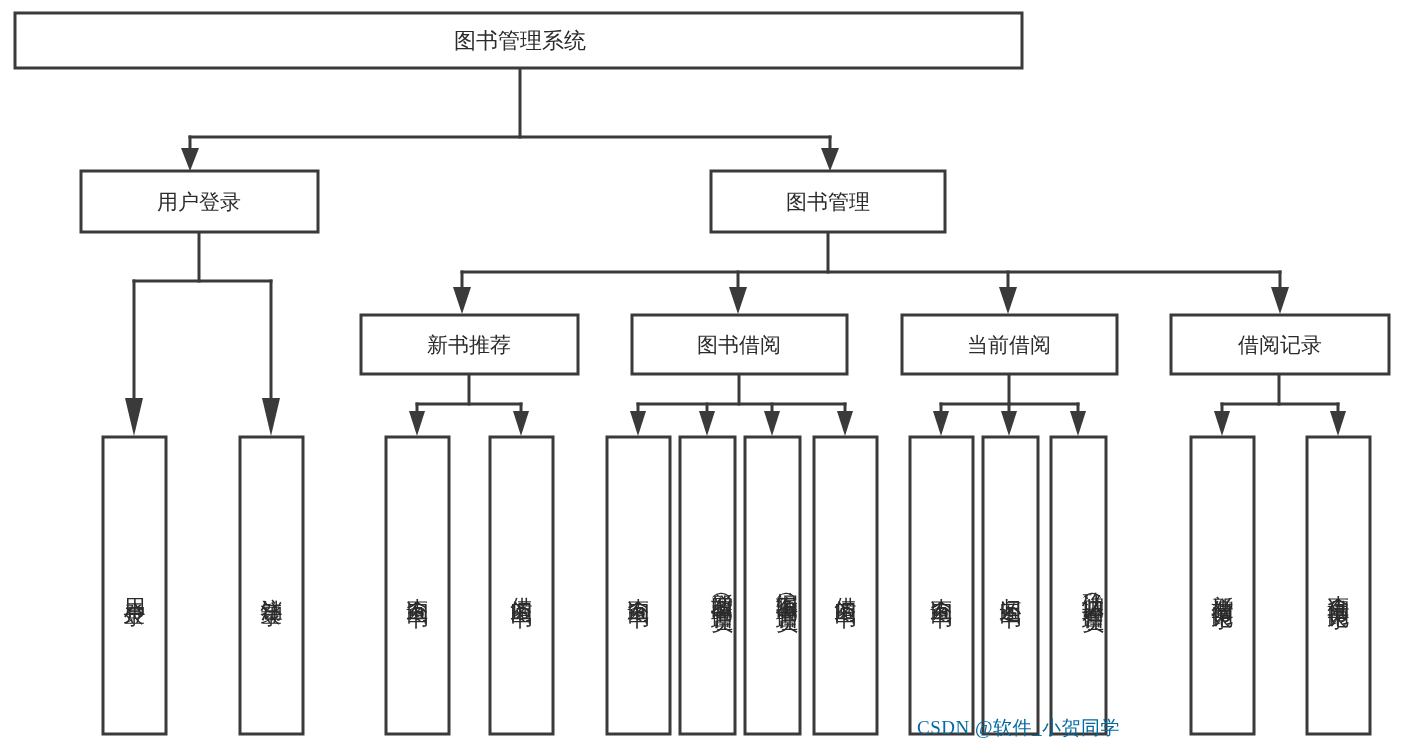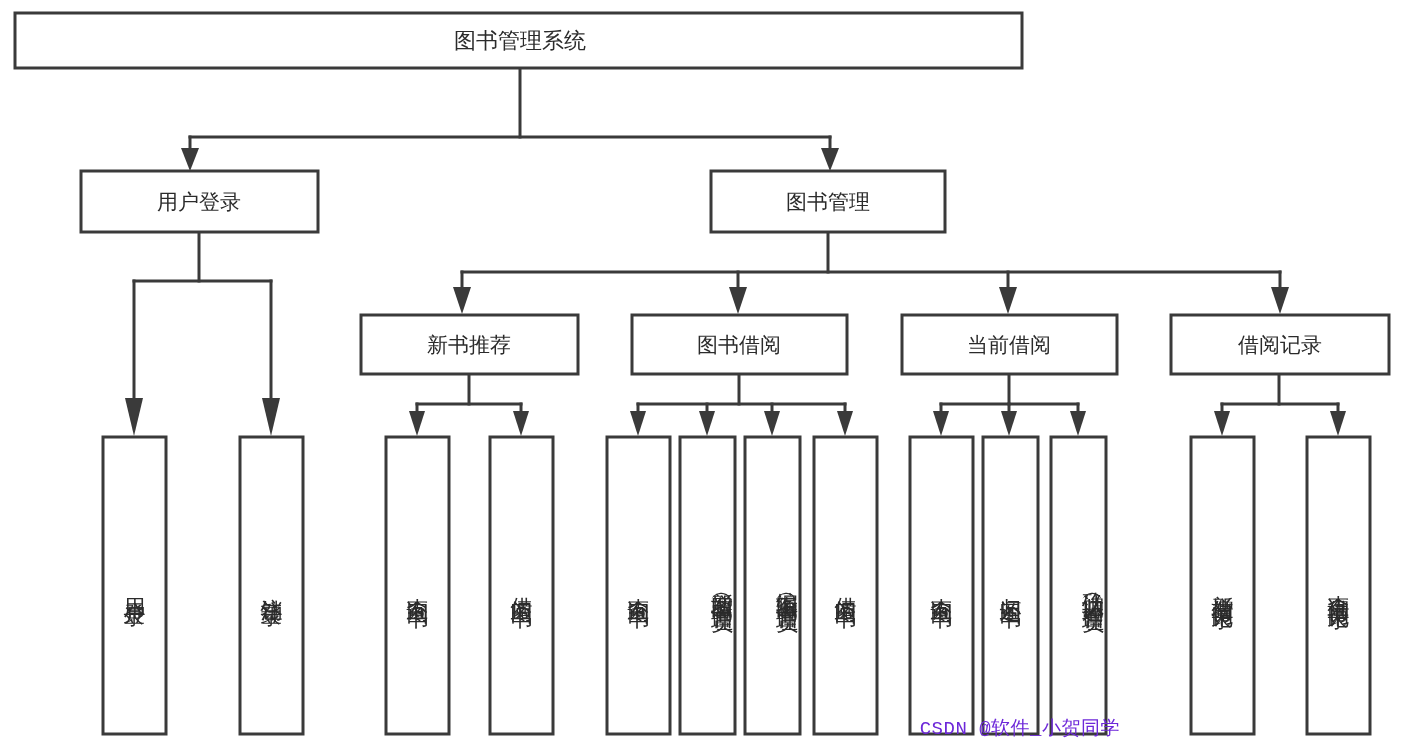--- a/index.html
+++ b/index.html
@@ -66,23 +66,23 @@
     letter-spacing: 3px;
     color: #2b2b2b;
     white-space: nowrap;
     text-align: center;
     pointer-events: none;
   }
   .watermark {
     position: absolute;
     right: 8px;
     bottom: 6px;
-    font-family: Liberation Mono, monospace;
+    font-family: Liberation Serif, serif;
     font-size: 19px;
-    color: #6d28d9;
+    color: #0369a1;
     letter-spacing: 0.5px;
     white-space: nowrap;
   }
 </style>
 </head>
 <body>
 
 <div id="diagram-root">
 
   <svg class="diagram" viewBox="0 0 1405 747" xmlns="http://www.w3.org/2000/svg">

